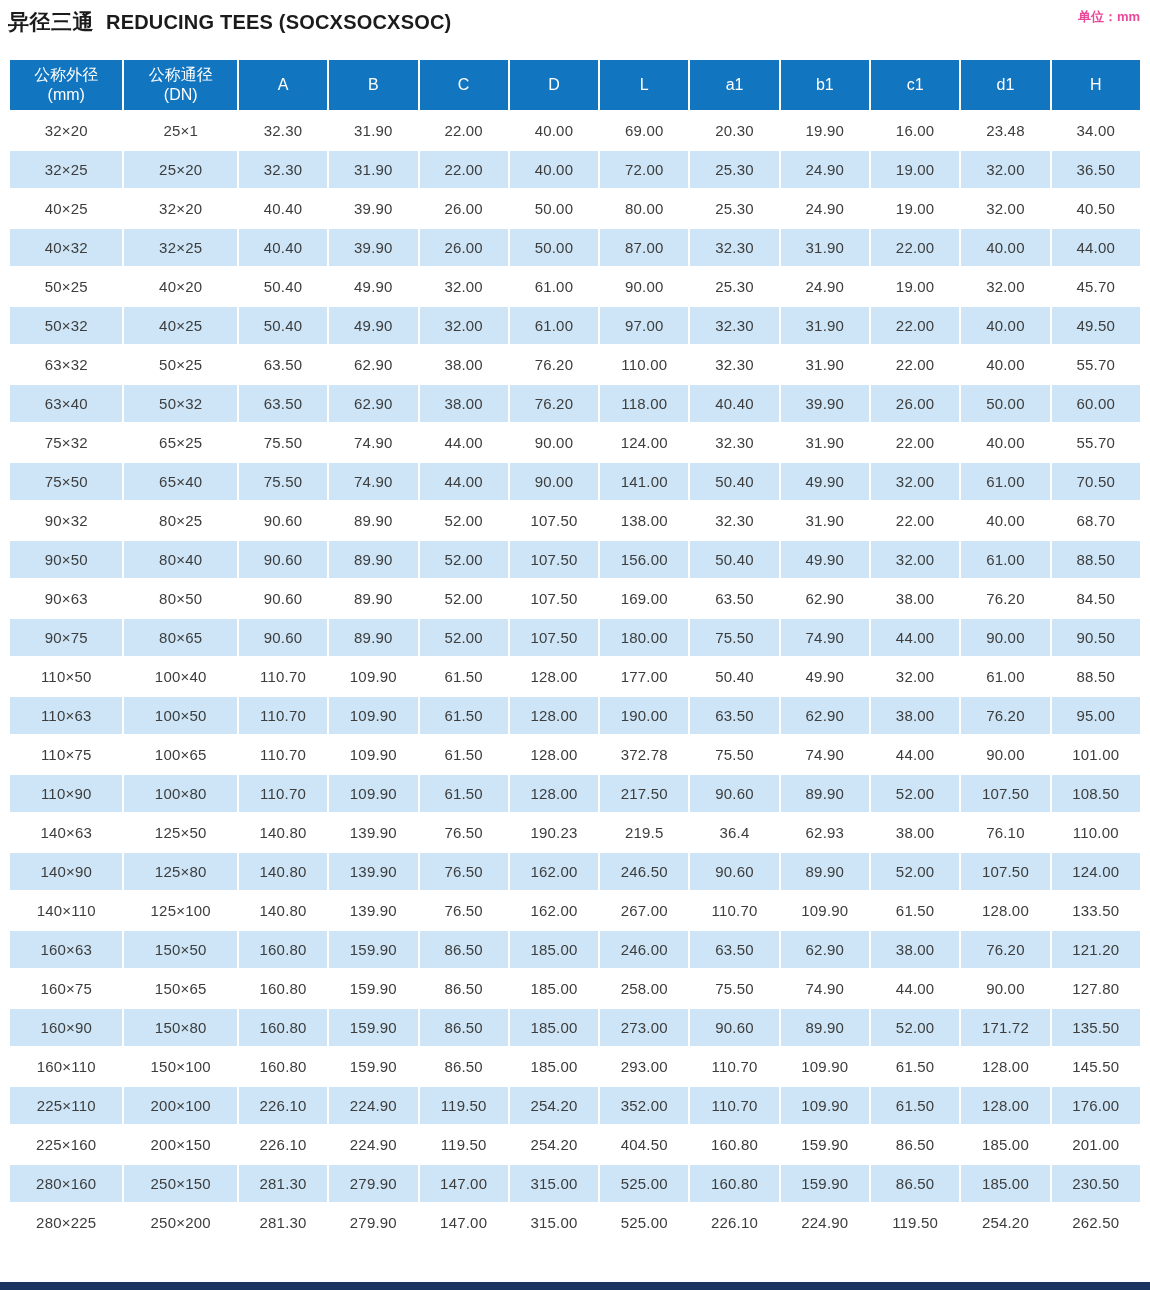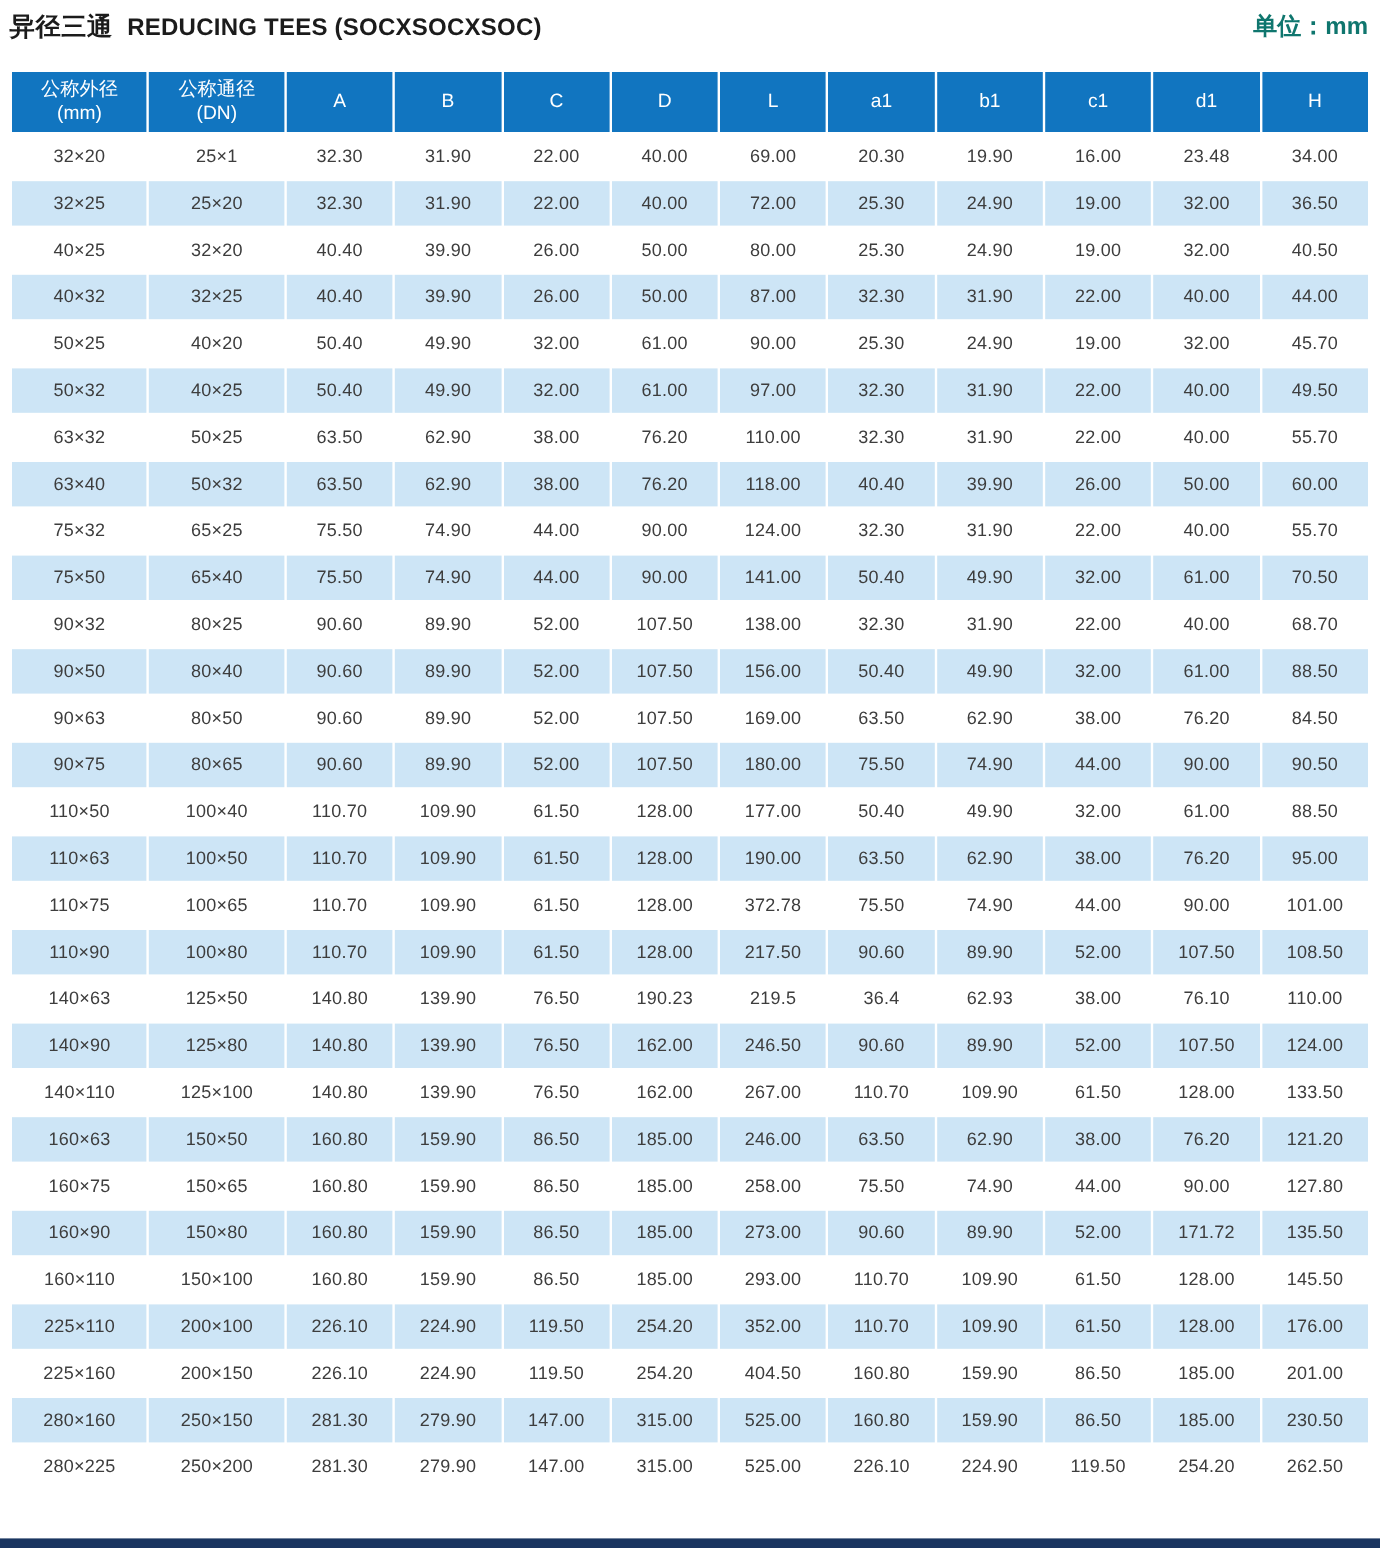--- a/index.html
+++ b/index.html
@@ -30,22 +30,22 @@
     font-size: 21px;
     letter-spacing: 0.5px;
   }
   .title .en {
     margin-left: 12px;
     font-size: 20px;
     letter-spacing: 0.2px;
   }
   .unit {
     font-weight: bold;
-    color: #0f766e;
-    font-size: 20px;
+    color: #ec4899;
+    font-size: 13px;
     text-align: center;
   }
   table.spec {
     width: 1134px;
     margin: 0 8px;
     border-collapse: separate;
     border-spacing: 2px;
     table-layout: fixed;
   }
   thead th {

